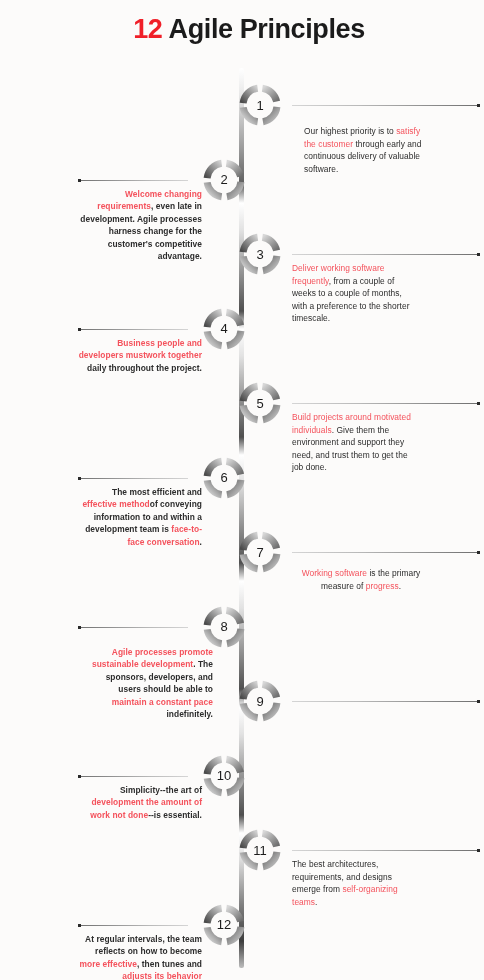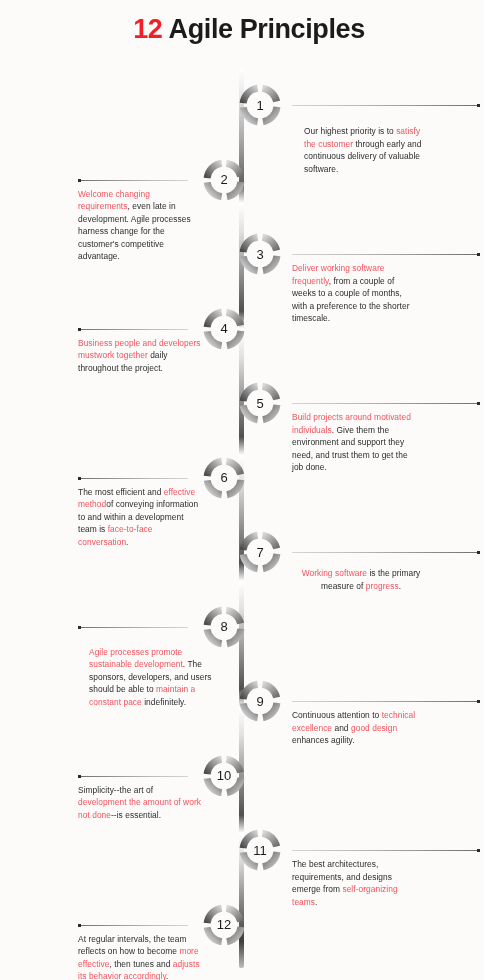--- a/index.html
+++ b/index.html
@@ -133,21 +133,21 @@
   .txt .hl { color: #f4525c; }
 
   
   .row.right .ring  { left: 237px; }
   .row.right .conn  { left: 292px; width: 188px; }
   .row.right .txt   { left: 292px; width: 124px; text-align: left; }
 
   
   .row.left .ring   { left: 201px; }
   .row.left .conn   { left: 78px;  width: 110px; }
-  .row.left .txt    { left: 78px;  width: 124px; text-align: left; }
+  .row.left .txt    { left: 78px;  width: 124px; text-align: right; font-weight: bold; }
 </style>
 </head>
 <body>
 
 <div class="title">
   <span class="num">12</span><span> Agile Principles</span>
 </div>
 
 <div class="timeline">
   <div class="spine"></div>
@@ -467,21 +467,20 @@
       <path d="M 20.63 39.83 A 17 17 0 0 1 6.17 25.37" stroke="url(#rg8c)"></path>
       <path d="M 6.09 21.22 A 17 17 0 0 1 20.63 6.17" stroke="url(#rg8a)"></path>
     </g>
   </svg>
           <div class="num">9</div>
         </div>
         <div class="conn">
           <div class="bar"></div>
           <div class="dot"></div>
         </div>
-        <p class="txt" style="margin: 0px;"><span>Continuous attention to </span><span class="hl">technical excellence</span><span> and </span><span class="hl">good design</span><span> enhances agility.</span></p>
       </div>
       <div class="row left" style="top: 692.5px;">
         <div class="ring">
   <svg viewBox="0 0 46 46" xmlns="http://www.w3.org/2000/svg">
     <defs>
       <linearGradient id="rg9a" x1="0" y1="1" x2="1" y2="0">
         <stop offset="0%" stop-color="#4a4a4a"></stop>
                 <stop offset="100%" stop-color="#cfcfcf"></stop>
       </linearGradient>
       <linearGradient id="rg9b" x1="0" y1="0" x2="1" y2="1">

